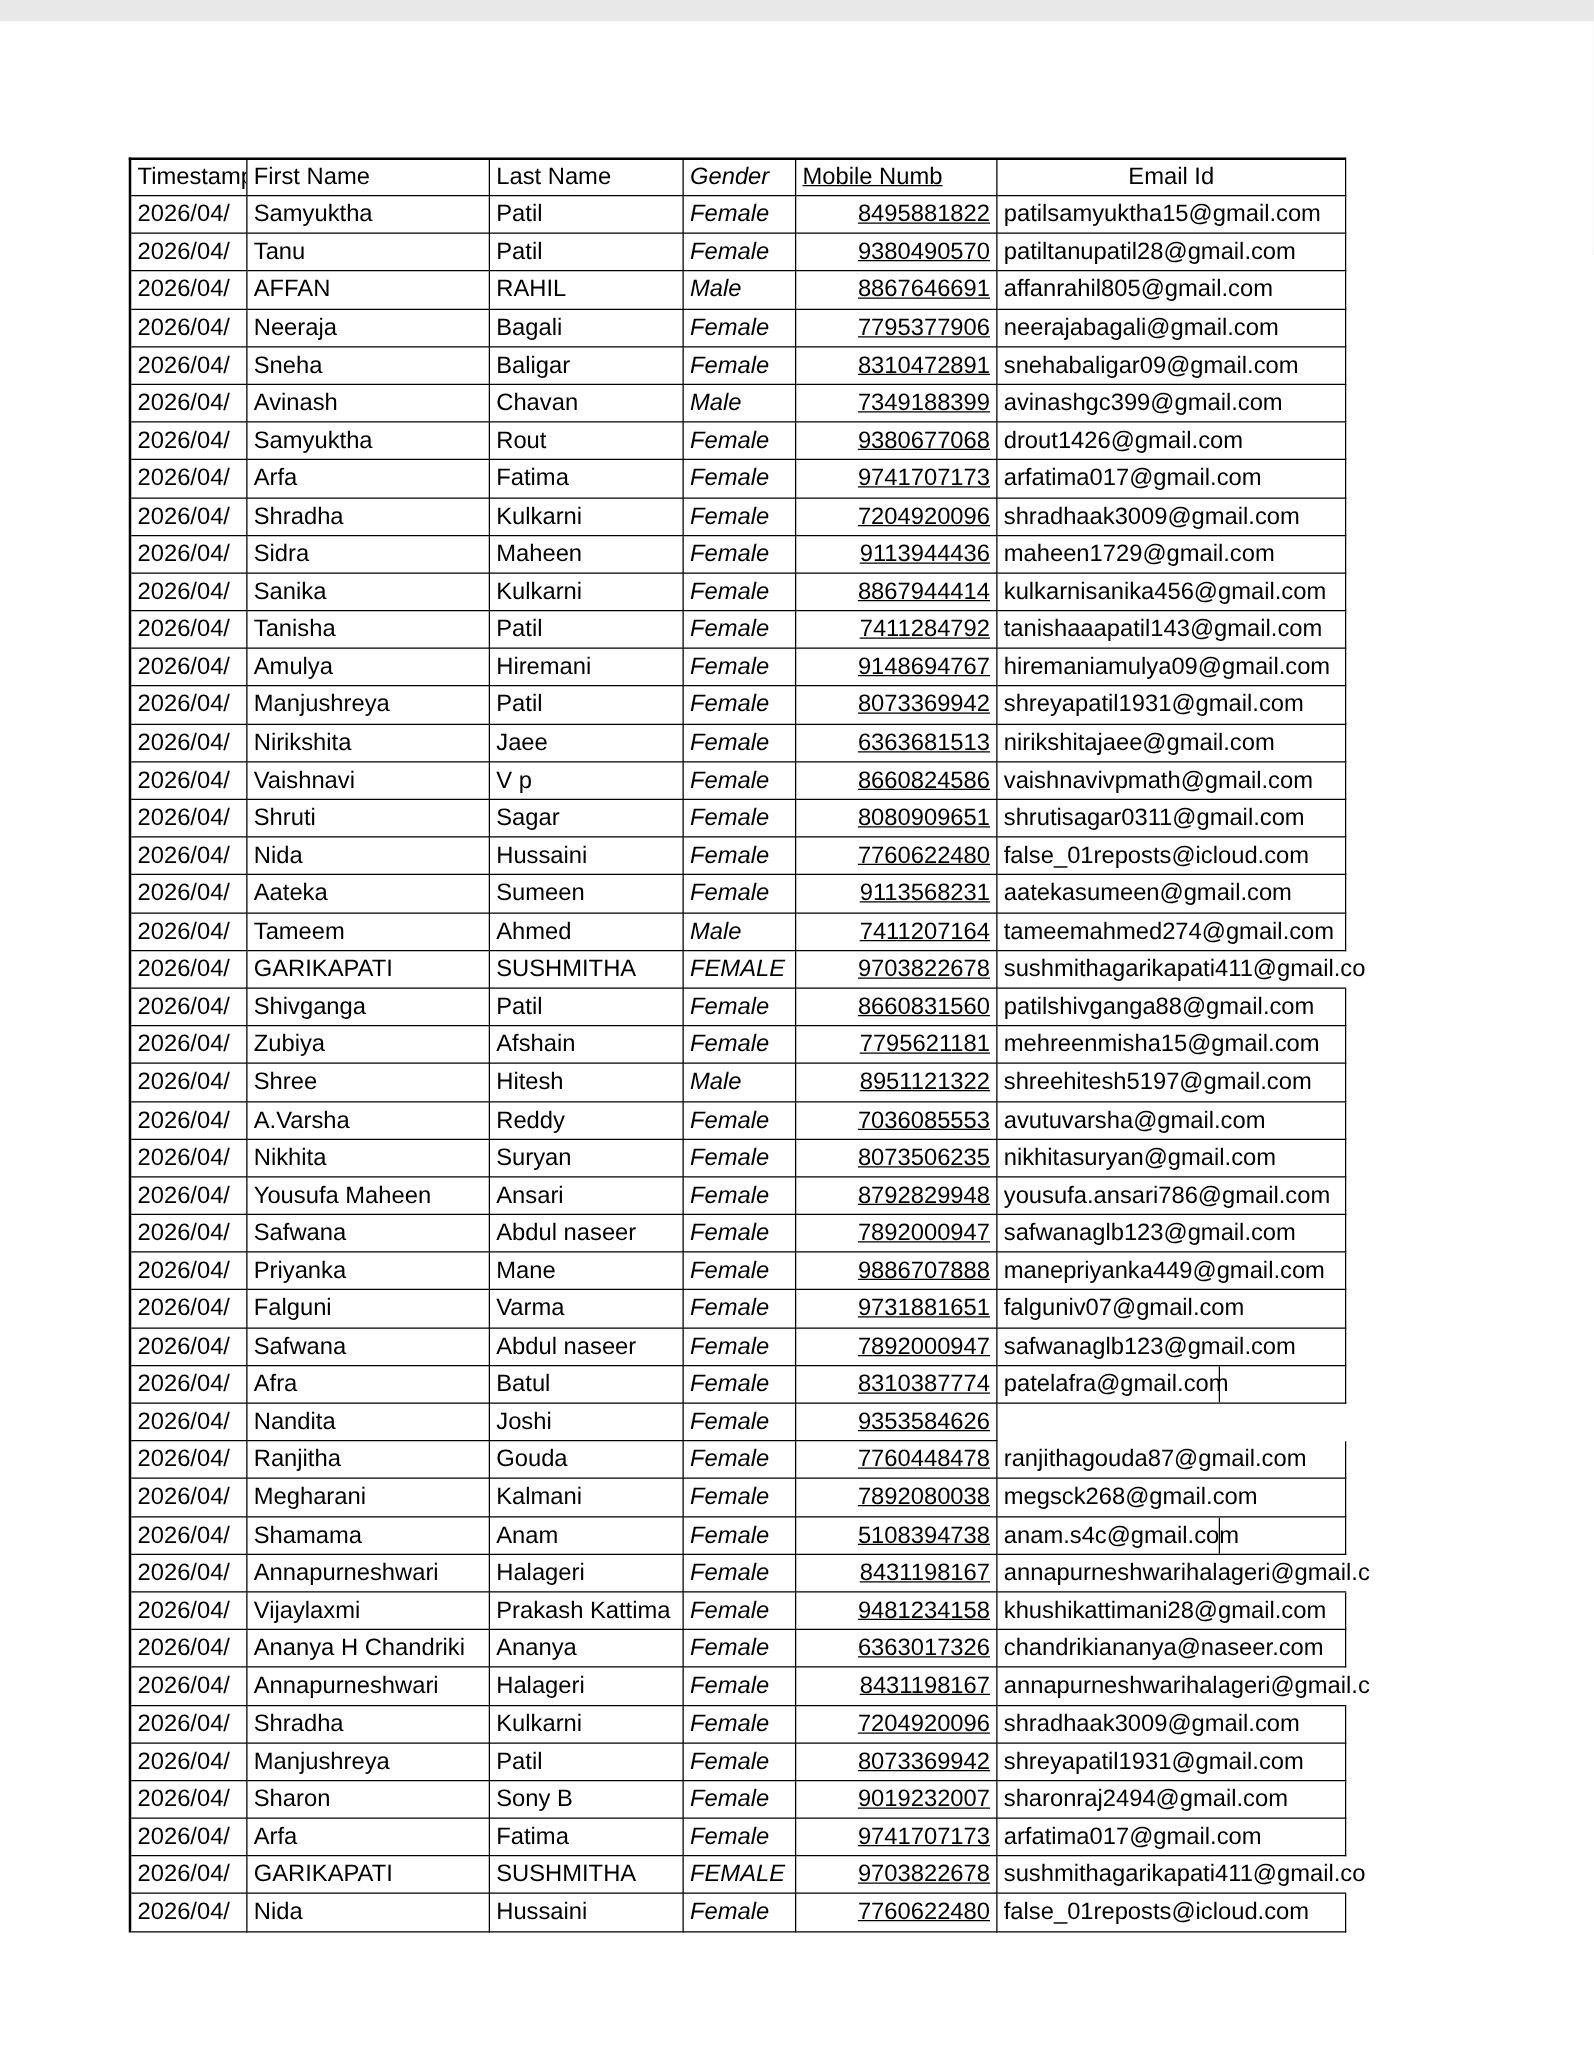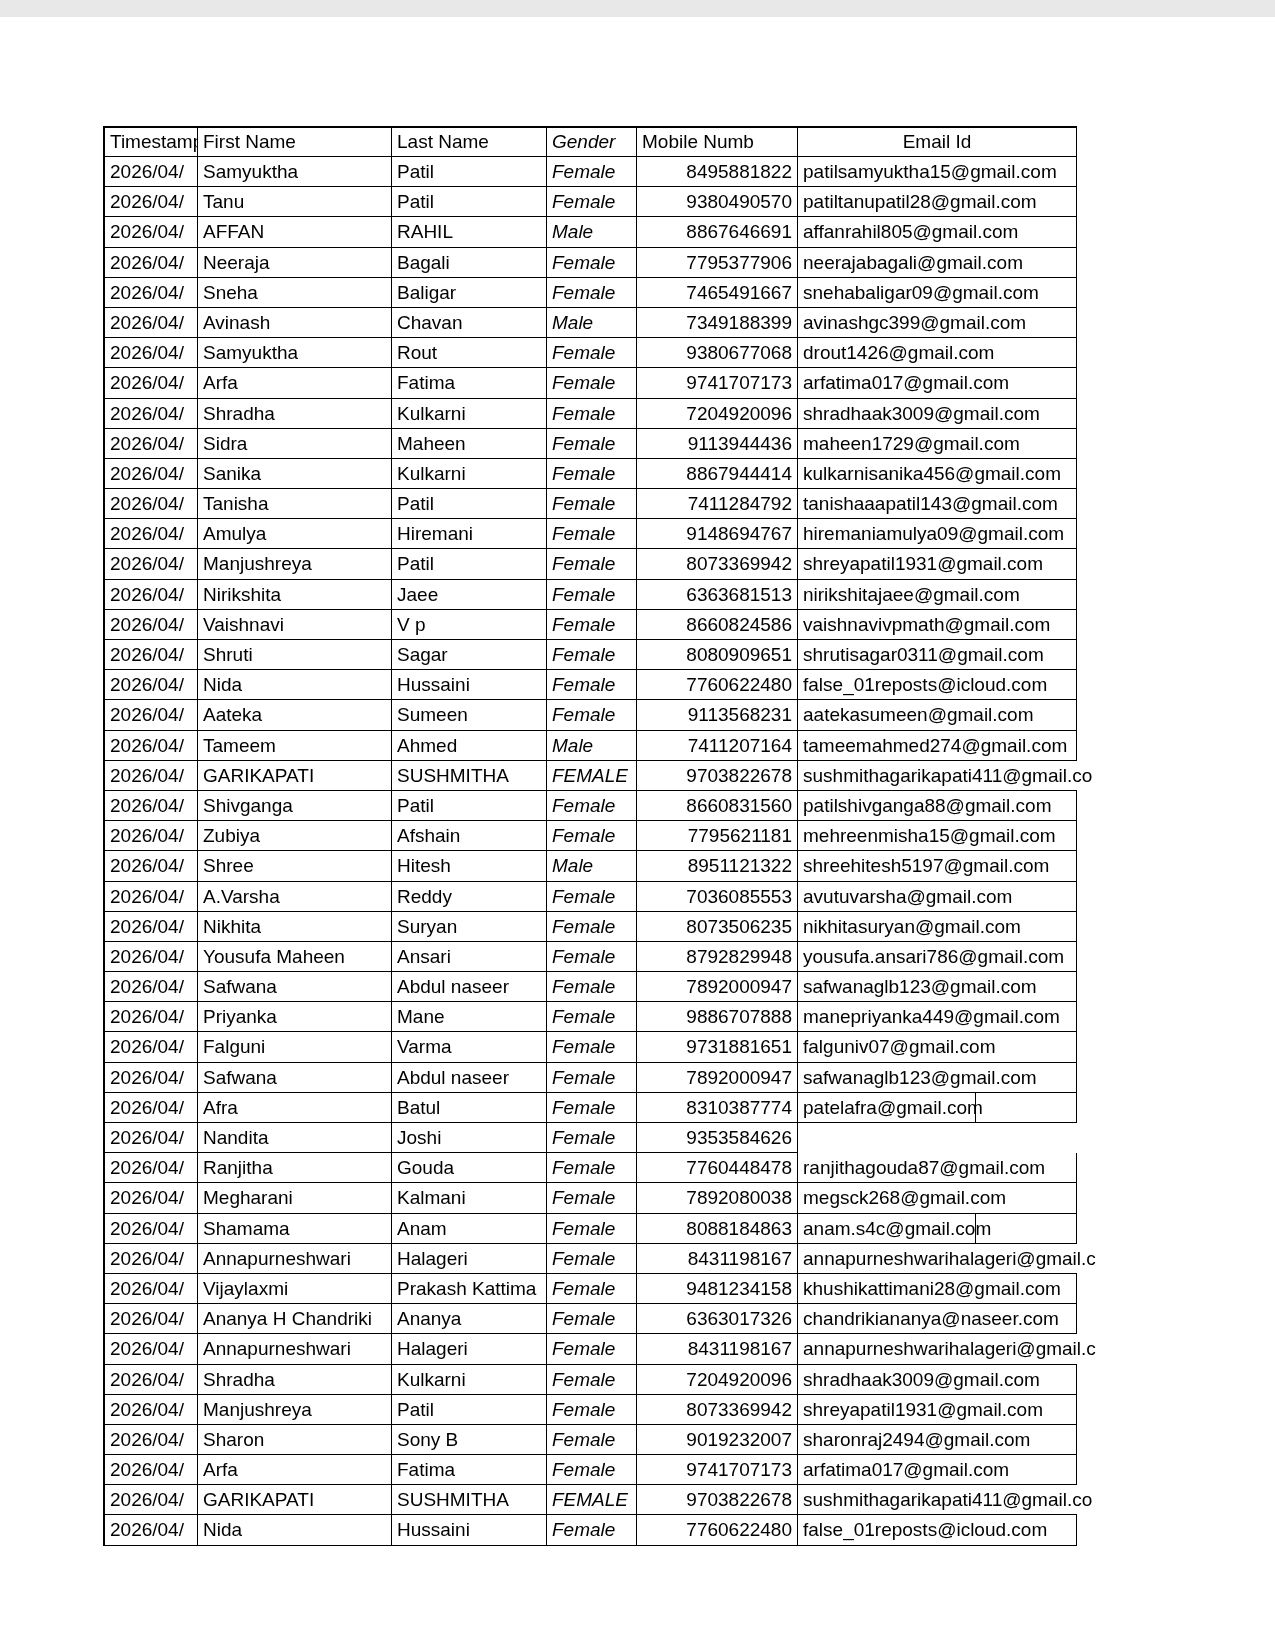--- a/index.html
+++ b/index.html
@@ -32,21 +32,21 @@
     font-size: 19px;
     line-height: 29px;
     white-space: nowrap;
     overflow: hidden;
     background: transparent;
   }
   .col-timestamp { width: 93px; }
   .col-first     { width: 194px; }
   .col-last      { width: 155px; }
   .col-gender    { width: 90px; font-style: italic; }
-  .col-mobile    { width: 161px; text-align: right; }
+  .col-mobile    { width: 161px; text-align: right; text-decoration: underline; }
   .col-email     { width: 279px; }
   .header-row .cell { line-height: 28px; text-align: left; }
   .header-row .col-mobile { text-align: left; }
   .header-row .col-email  { text-align: center; }
   
   .cell.email-overflow {
     overflow: visible;
     border-right: none;
     position: relative;
     z-index: 2;
@@ -106,21 +106,21 @@
         <div class="cell col-last">Bagali</div>
         <div class="cell col-gender">Female</div>
         <div class="cell col-mobile">7795377906</div>
         <div class="cell col-email">neerajabagali@gmail.com</div>
       </div>
       <div class="row">
         <div class="cell col-timestamp">2026/04/</div>
         <div class="cell col-first">Sneha</div>
         <div class="cell col-last">Baligar</div>
         <div class="cell col-gender">Female</div>
-        <div class="cell col-mobile">7465491667</div>
+        <div class="cell col-mobile">8310472891</div>
         <div class="cell col-email">snehabaligar09@gmail.com</div>
       </div>
       <div class="row">
         <div class="cell col-timestamp">2026/04/</div>
         <div class="cell col-first">Avinash</div>
         <div class="cell col-last">Chavan</div>
         <div class="cell col-gender">Male</div>
         <div class="cell col-mobile">7349188399</div>
         <div class="cell col-email">avinashgc399@gmail.com</div>
       </div>
@@ -353,21 +353,21 @@
         <div class="cell col-last">Kalmani</div>
         <div class="cell col-gender">Female</div>
         <div class="cell col-mobile">7892080038</div>
         <div class="cell col-email">megsck268@gmail.com</div>
       </div>
       <div class="row">
         <div class="cell col-timestamp">2026/04/</div>
         <div class="cell col-first">Shamama</div>
         <div class="cell col-last">Anam</div>
         <div class="cell col-gender">Female</div>
-        <div class="cell col-mobile">8088184863</div>
+        <div class="cell col-mobile">5108394738</div>
         <div class="cell col-email email-divided">anam.s4c@gmail.com<span class="divider"></span></div>
       </div>
       <div class="row">
         <div class="cell col-timestamp">2026/04/</div>
         <div class="cell col-first">Annapurneshwari</div>
         <div class="cell col-last">Halageri</div>
         <div class="cell col-gender">Female</div>
         <div class="cell col-mobile">8431198167</div>
         <div class="cell col-email email-overflow">annapurneshwarihalageri@gmail.c</div>
       </div>

